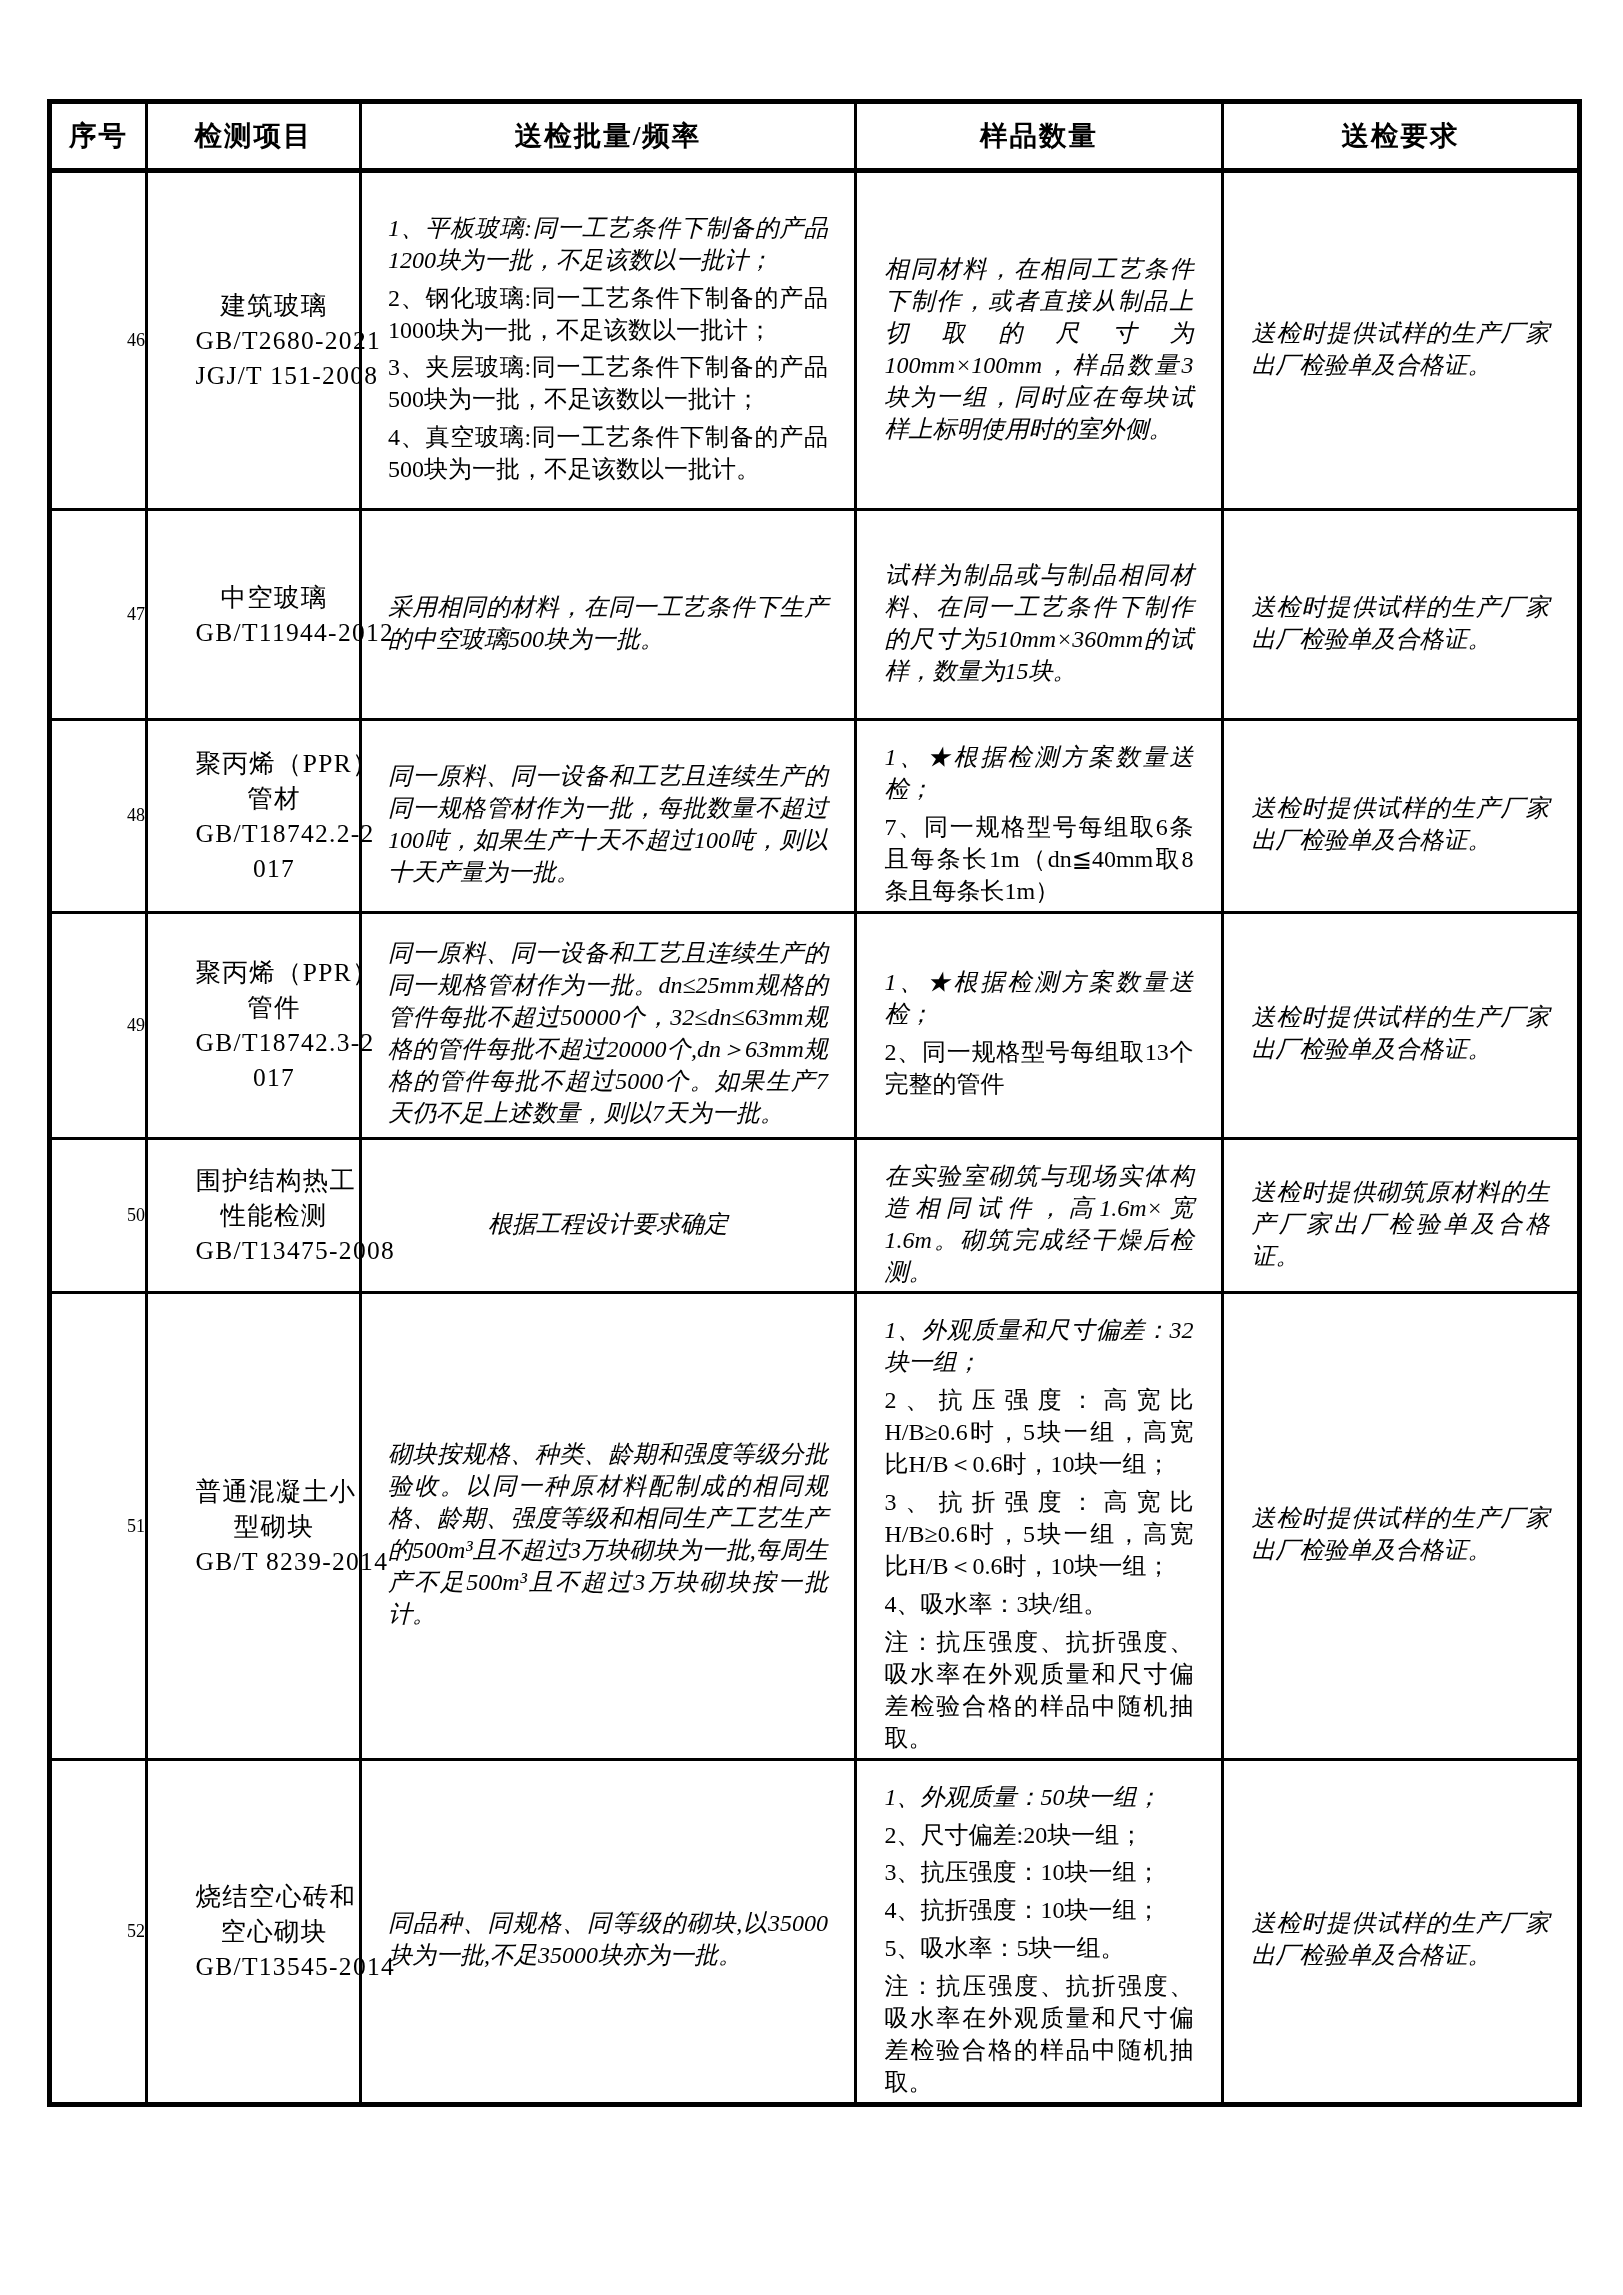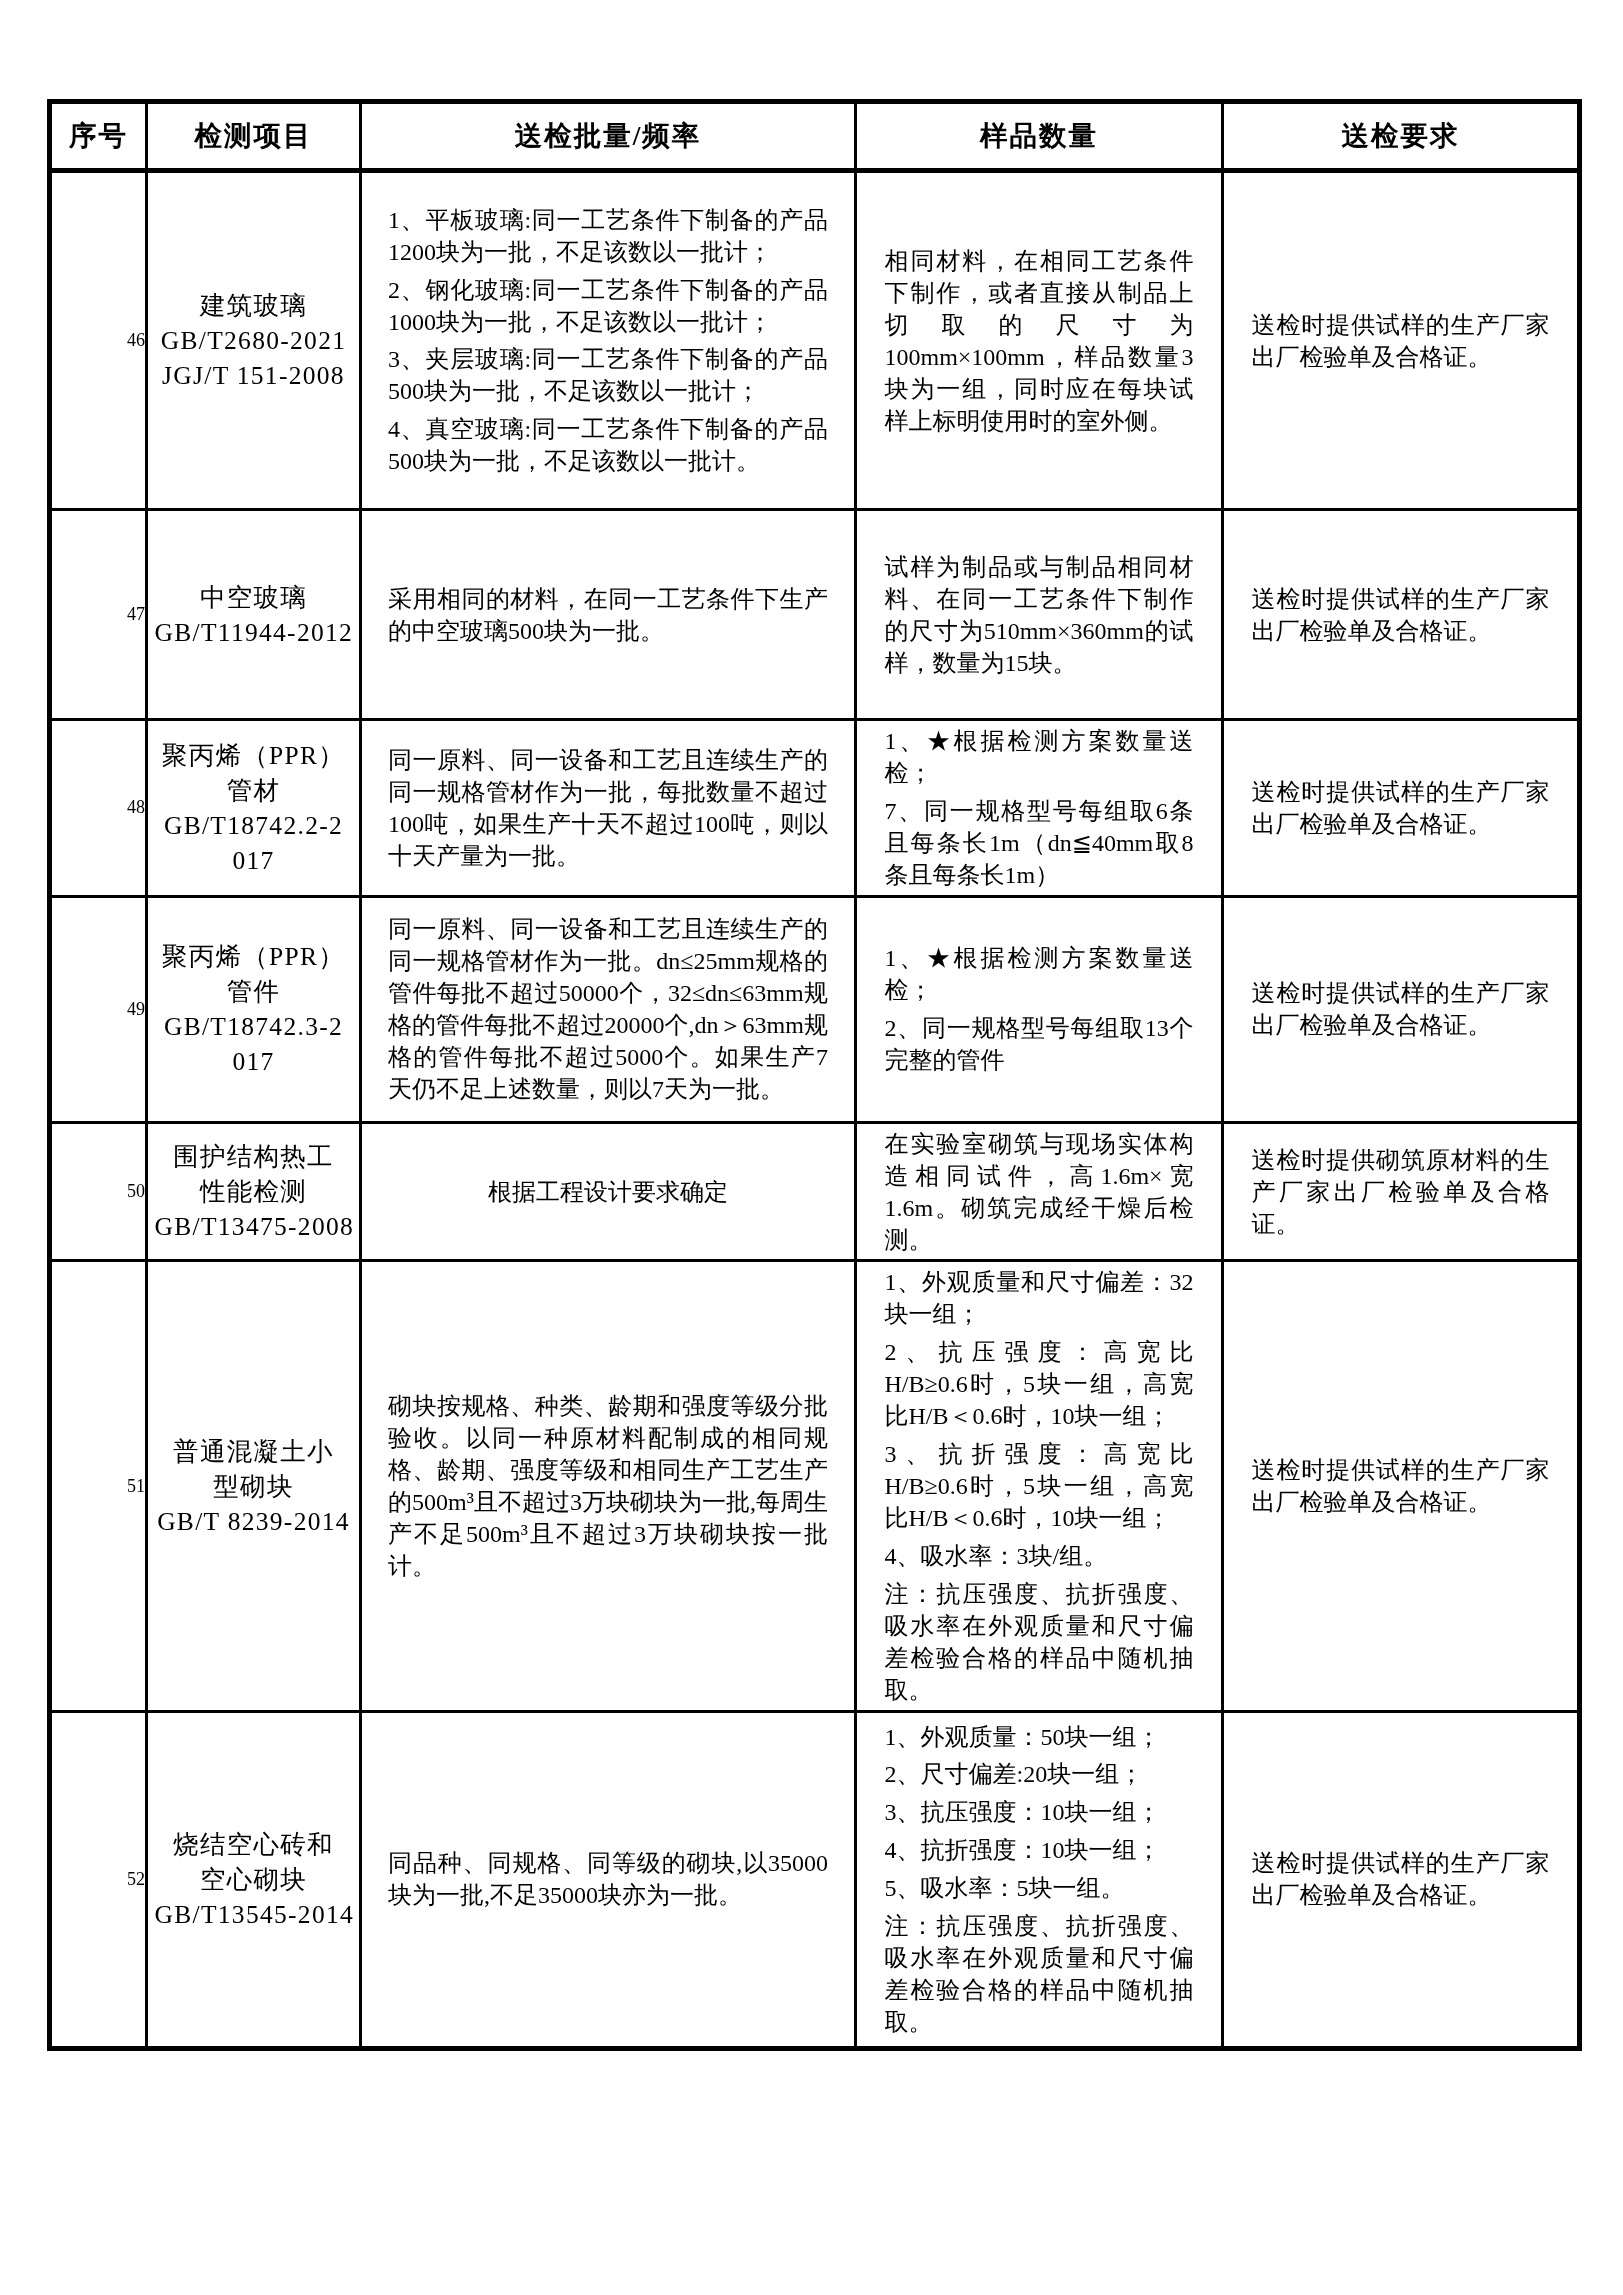--- a/index.html
+++ b/index.html
@@ -41,31 +41,32 @@
   }
   td.item-cell {
     text-align: center;
     padding: 2.6px 6.5px;
   }
   .item-line {
     font-size: 25.5px;
     line-height: 35px;
     letter-spacing: 1.3px;
     white-space: nowrap;
+    margin-left: 41px;
   }
   td.batch-cell { padding: 3.9px 26px; }
   td.sample-cell { padding: 3.9px 27.5px; }
   td.req-cell { padding: 3.9px 27.5px; }
   .para {
     font-size: 24px;
     line-height: 32px;
     text-align: justify;
     margin: 5.9px 0;
   }
-  .para:first-child { margin-top: 0; }
+  .para:first-child { margin-top: 16px; font-style: italic; }
   .para:last-child { margin-bottom: 0; }
   td.center-text .para {
     text-align: center;
   }
   .footer {
     position: absolute;
     top: 2062px;
     left: 0;
     width: 100%;
     text-align: center;

